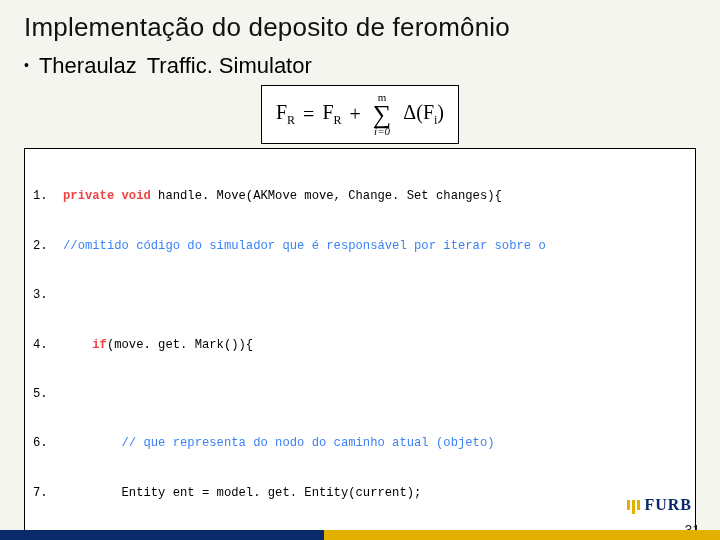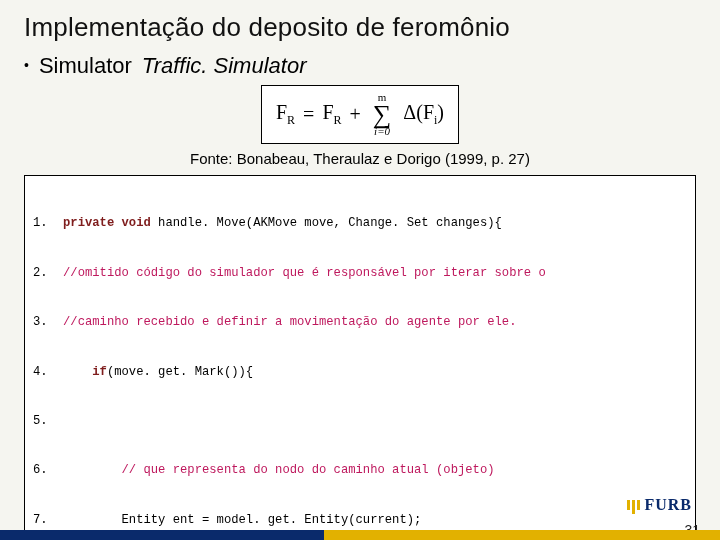--- a/index.html
+++ b/index.html
@@ -2,74 +2,73 @@
 <html><head>
 <meta charset="utf-8">
 <style>
   * { box-sizing: border-box; margin: 0; padding: 0; }
   html, body { width: 720px; height: 540px; font-family: Arial, sans-serif; background: #f5f5f0; overflow: hidden; position: relative; }
   .slide { width: 720px; height: 540px; position: relative; padding: 12px 24px; }
   .title { font-size: 26px; font-weight: 400; color: #111; margin-bottom: 10px; letter-spacing: 0.2px; }
   .bullet-row { display: flex; align-items: baseline; gap: 10px; font-size: 22px; margin-bottom: 6px; }
   .bullet { font-size: 14px; position: relative; top: -3px; }
   .component-label { font-size: 22px; }
-  .component-name { font-style: italic; font-size: 22px; }
+  .component-name { font-size: 22px; }
   .formula-box { border: 1px solid #000; padding: 6px 14px; margin: 4px auto 4px auto; display: block; width: fit-content; background: #fff; }
   .formula { font-family: 'Cambria Math','Times New Roman',serif; font-size: 20px; display: flex; align-items: center; gap: 8px; }
   .formula sub { font-size: 12px; }
   .sigma-wrap { display: inline-flex; flex-direction: column; align-items: center; line-height: 1; margin: 0 4px; }
   .sigma-top { font-size: 11px; }
   .sigma-sym { font-size: 26px; line-height: 0.9; }
   .sigma-bot { font-size: 11px; font-style: italic; }
   .source { text-align: center; font-size: 15px; margin: 6px 0 8px 0; }
   .code-box { border: 1.5px solid #000; background: #fff; padding: 6px 8px; font-family: 'Courier New', monospace; font-size: 12.2px; line-height: 1.35; white-space: pre; color: #000; }
   .code-box .ln { display: flex; }
   .code-box .num { width: 30px; flex-shrink: 0; }
-  .kw { color: #7f1d1d; font-weight: bold; }
-  .cm { color: #be185d; }
+  .kw { color: #ef4444; font-weight: bold; }
+  .cm { color: #3b82f6; }
   .pagenum { position: absolute; right: 20px; bottom: 2px; font-size: 14px; color: #222; }
   .footer-bar { position: absolute; left: 0; bottom: 0; width: 100%; height: 10px; background: linear-gradient(to right, #0a2a6b 0 45%, #e2b100 45% 100%); }
   .logo { position: absolute; right: 28px; bottom: 26px; font-family: 'Times New Roman', serif; font-size: 16px; font-weight: bold; color: #0a2a6b; letter-spacing: 1px; display:flex; align-items:flex-end; gap:4px; }
   .logo .bars { display:inline-flex; gap:2px; }
   .logo .bars span { width:3px; background:#e2b100; display:inline-block; }
 </style>
 </head>
 <body>
 
 <div class="slide">
 
   <h1 class="title">Implementação do deposito de feromônio</h1>
 
   <div class="bullet-row">
     <span class="bullet">•</span>
-    <span class="component-label">Simulator</span>
+    <span class="component-label">Theraulaz</span>
     <span class="component-name">Traffic. Simulator</span>
   </div>
 
   <div class="formula-box">
     <div class="formula">
       <span><span>F</span><sub>R</sub></span>
       <span>=</span>
       <span><span>F</span><sub>R</sub></span>
       <span>+</span>
       <span class="sigma-wrap">
         <span class="sigma-top">m</span>
         <span class="sigma-sym">∑</span>
         <span class="sigma-bot">i=0</span>
       </span>
       <span><span>Δ(F</span><sub>i</sub><span>)</span></span>
     </div>
   </div>
 
-  <div class="source">Fonte: Bonabeau, Theraulaz e Dorigo (1999, p. 27)</div>
 
   <div class="code-box">
     <div class="ln"><span class="num">1.</span><span><span class="kw">private void</span><span> handle. Move(AKMove move, Change. Set changes){</span></span></div>
     <div class="ln"><span class="num">2.</span><span class="cm">//omitido código do simulador que é responsável por iterar sobre o</span></div>
-    <div class="ln"><span class="num">3.</span><span class="cm">//caminho recebido e definir a movimentação do agente por ele.</span></div>
+    <div class="ln"><span class="num">3.</span></div>
     <div class="ln"><span class="num">4.</span><span><span>    </span><span class="kw">if</span><span>(move. get. Mark()){</span></span></div>
     <div class="ln"><span class="num">5.</span></div>
     <div class="ln"><span class="num">6.</span><span class="cm">        // que representa do nodo do caminho atual (objeto)</span></div>
     <div class="ln"><span class="num">7.</span><span>        Entity ent = model. get. Entity(current);</span></div>
     
     
     
     
     
     

